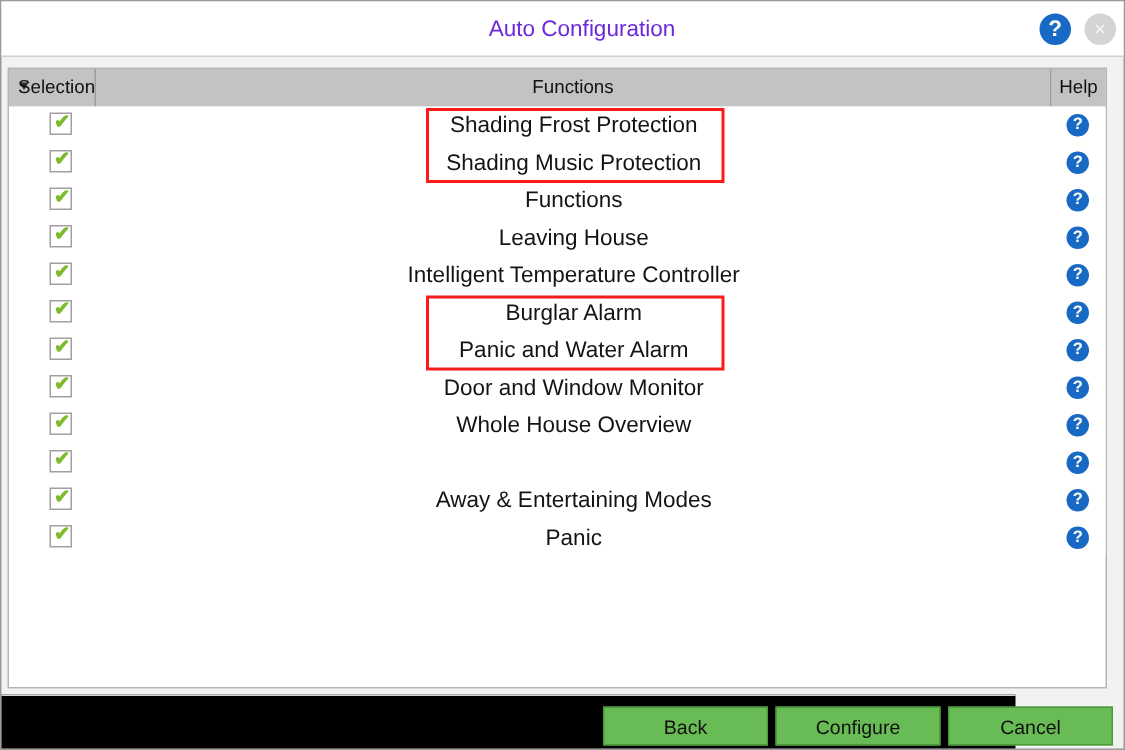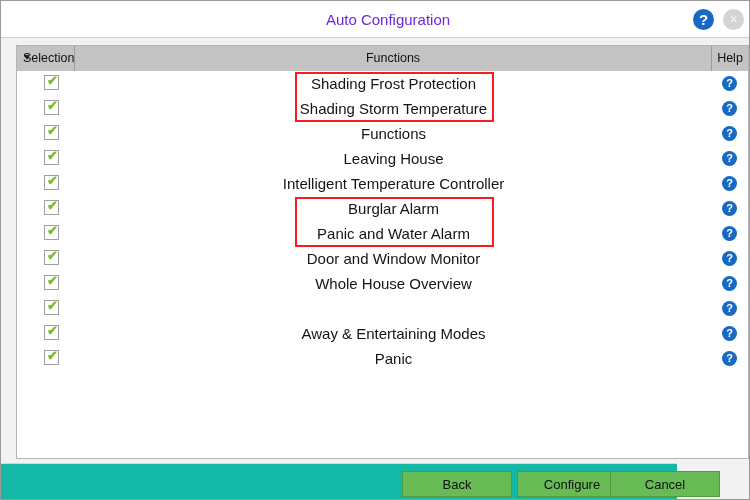--- a/index.html
+++ b/index.html
@@ -63,21 +63,21 @@
     background: #d4d4d4;
     color: #f5f5f5;
     font-size: 14px;
     line-height: 20px;
     font-weight: normal;
     cursor: pointer;
   }
   
   #table-area {
     position: absolute;
-    left: 15px; top: 44px;
+    left: 4px; top: 44px;
     width: 733px;
     height: 414px;
     background: #ffffff;
     border: 1px solid #b4b4b4;
     box-sizing: border-box;
   }
   #table-header {
     position: relative;
     height: 25px;
     background: #c3c3c3;
@@ -182,40 +182,40 @@
     border: 2px solid #fc1b1b;
     box-sizing: border-box;
     pointer-events: none;
   }
   
   #footer {
     position: absolute;
     left: 0; top: 462px;
     width: 676px;
     height: 36px;
-    background: #14b8a6;
+    background: #000000;
     border-top: 1px solid #d6d6d6;
     box-sizing: border-box;
   }
   .btn {
     position: absolute;
     top: 7px;
     height: 26px;
     line-height: 26px;
     text-align: center;
     font-size: 13px;
     color: #101010;
     background: #68bb55;
     border: 1px solid #4f9a3f;
     box-sizing: border-box;
     cursor: pointer;
   }
   #btn-back { left: 401px; width: 110px; }
   #btn-configure { left: 516px; width: 110px; }
-  #btn-cancel { left: 609px; width: 110px; }
+  #btn-cancel { left: 631px; width: 110px; }
 </style>
 </head>
 <body>
 
 <div id="dialog">
 
   <div id="titlebar">
     <div id="title-text">Auto Configuration</div>
     <div class="circle-icon" id="title-help-icon">?</div>
     <div class="circle-icon" id="title-close-icon">×</div>
@@ -247,21 +247,21 @@
           <div class="help-cell">
             <div class="help-dot">?</div>
           </div>
         </div>
         <div class="row">
           <div class="cb-cell">
             <div class="checkbox">
               <span class="checkmark">✔</span>
             </div>
           </div>
-          <div class="fn-cell">Shading Storm Temperature</div>
+          <div class="fn-cell">Shading Music Protection</div>
           <div class="help-cell">
             <div class="help-dot">?</div>
           </div>
         </div>
         <div class="row">
           <div class="cb-cell">
             <div class="checkbox">
               <span class="checkmark">✔</span>
             </div>
           </div>

